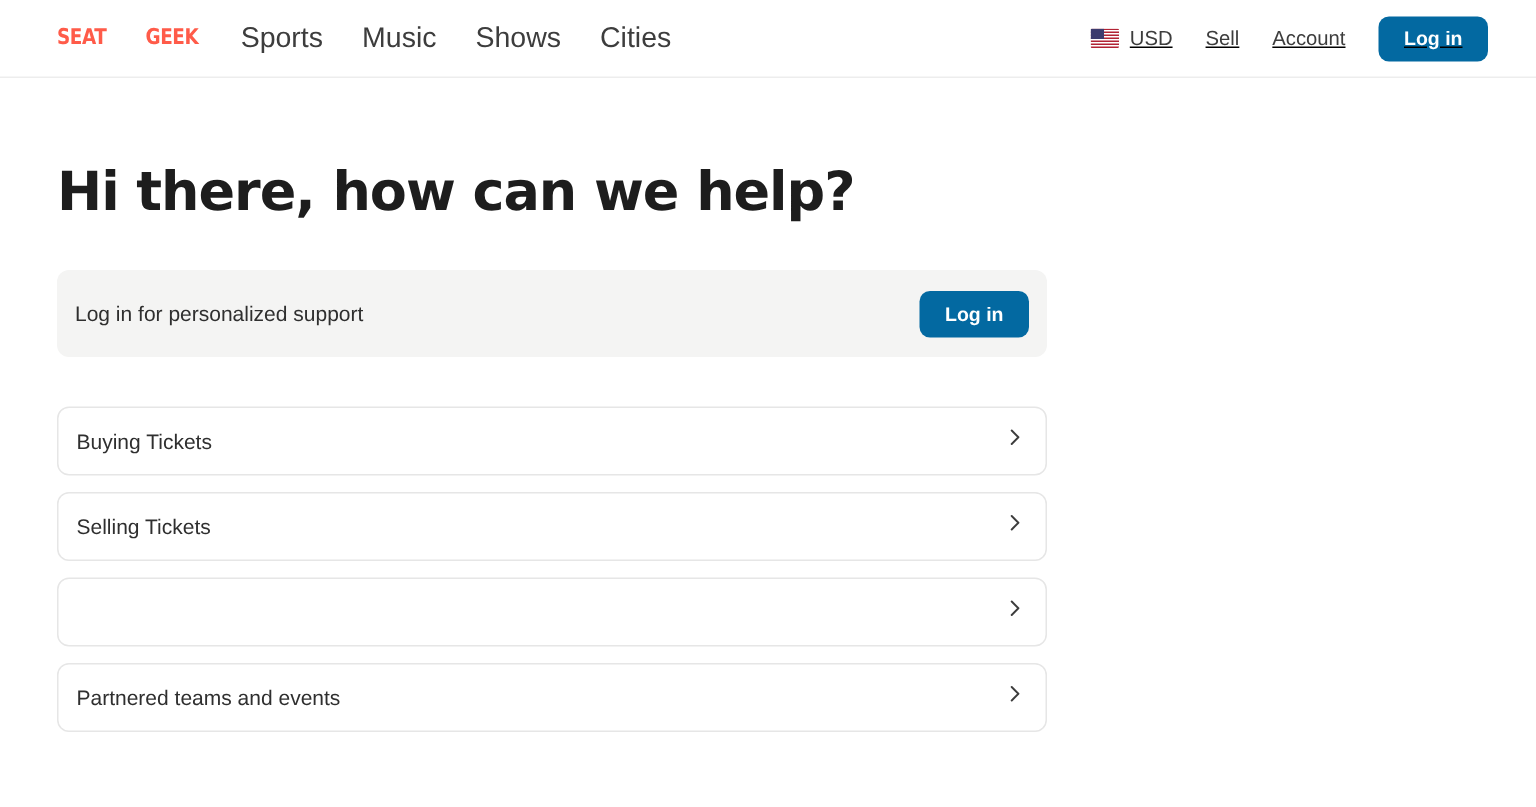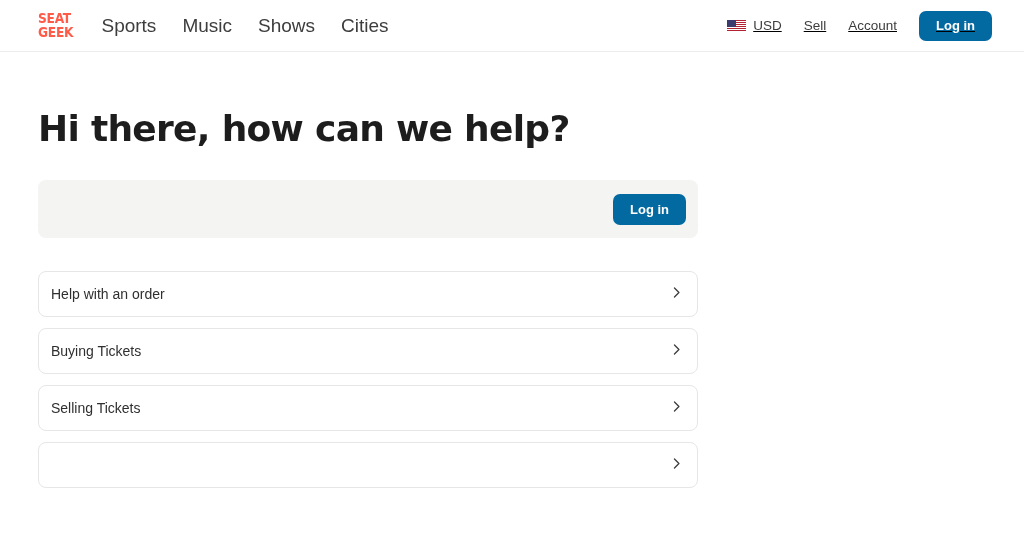--- a/index.html
+++ b/index.html
@@ -23,25 +23,26 @@
     display: flex;
     align-items: center;
     padding: 0 32px 0 38px;
   }
   .header-left {
     display: flex;
     align-items: center;
   }
   .logo {
     display: flex;
-    flex-direction: column;
+    flex-direction: row;
     justify-content: center;
     line-height: 0.92;
     margin-right: 26px;
     user-select: none;
+    gap: 24px;
   }
   .logo-line {
     color: #ff5b49;
     font-family: "DejaVu Sans", sans-serif;
     font-weight: bold;
     font-size: 14.5px;
     letter-spacing: -0.3px;
     font-stretch: condensed;
     transform: scaleX(0.94);
     transform-origin: left center;
@@ -204,33 +205,26 @@
   </div>
 </header>
 
 <main class="main">
 
   <h1 class="page-title">Hi there, how can we help?</h1>
 
   <div class="content">
 
     <div class="login-banner">
+      <span class="banner-text">Log in for personalized support</span>
       <button class="btn-dark banner-login">Log in</button>
     </div>
 
     <div class="card-list">
 
-      <div class="card">
-        <span class="card-label">Help with an order</span>
-        <span class="chevron-icon">
-          <svg viewBox="0 0 16 16" width="13" height="13" fill="none" stroke="currentColor" stroke-width="1.6" stroke-linecap="round" stroke-linejoin="round" aria-hidden="true">
-            <polyline points="5.5,2.5 11,8 5.5,13.5"></polyline>
-          </svg>
-        </span>
-      </div>
 
       <div class="card">
         <span class="card-label">Buying Tickets</span>
         <span class="chevron-icon">
           <svg viewBox="0 0 16 16" width="13" height="13" fill="none" stroke="currentColor" stroke-width="1.6" stroke-linecap="round" stroke-linejoin="round" aria-hidden="true">
             <polyline points="5.5,2.5 11,8 5.5,13.5"></polyline>
           </svg>
         </span>
       </div>
 
@@ -244,16 +238,24 @@
       </div>
 
       <div class="card">
         <span class="chevron-icon">
           <svg viewBox="0 0 16 16" width="13" height="13" fill="none" stroke="currentColor" stroke-width="1.6" stroke-linecap="round" stroke-linejoin="round" aria-hidden="true">
             <polyline points="5.5,2.5 11,8 5.5,13.5"></polyline>
           </svg>
         </span>
       </div>
 
+      <div class="card">
+        <span class="card-label">Partnered teams and events</span>
+        <span class="chevron-icon">
+          <svg viewBox="0 0 16 16" width="13" height="13" fill="none" stroke="currentColor" stroke-width="1.6" stroke-linecap="round" stroke-linejoin="round" aria-hidden="true">
+            <polyline points="5.5,2.5 11,8 5.5,13.5"></polyline>
+          </svg>
+        </span>
+      </div>
 
     </div>
   </div>
 </main>
 
 </body></html>

